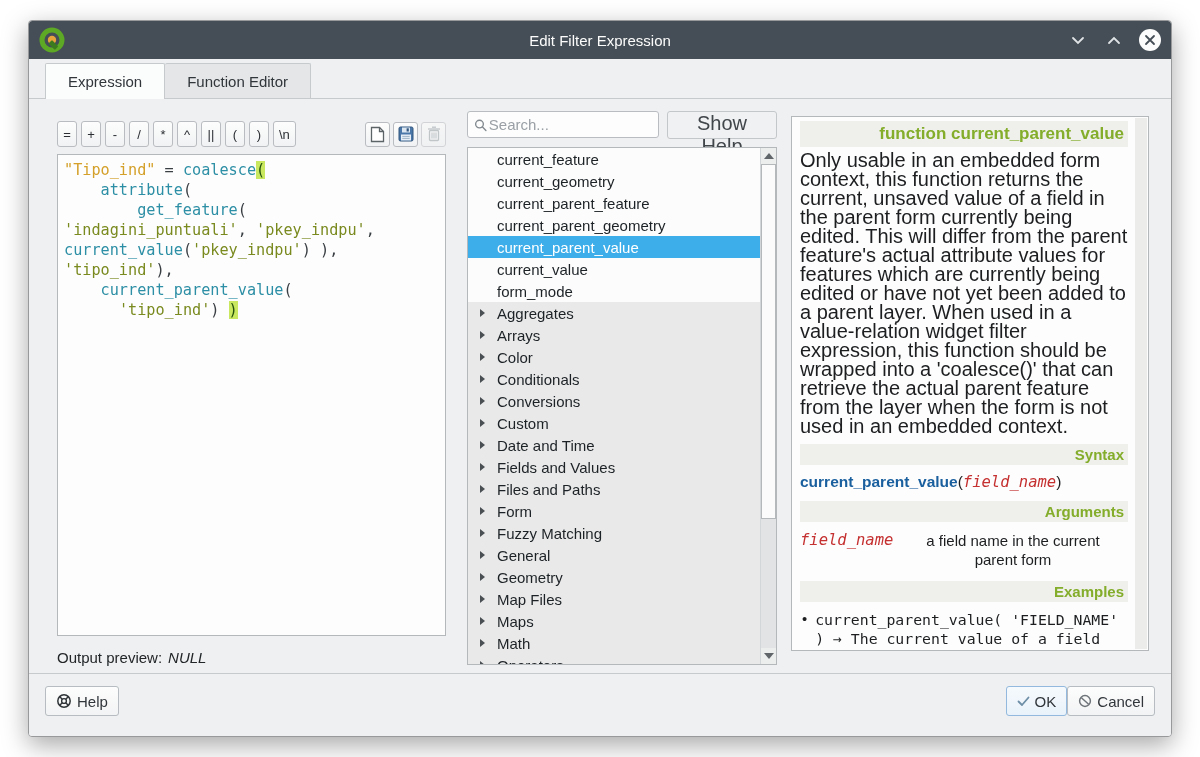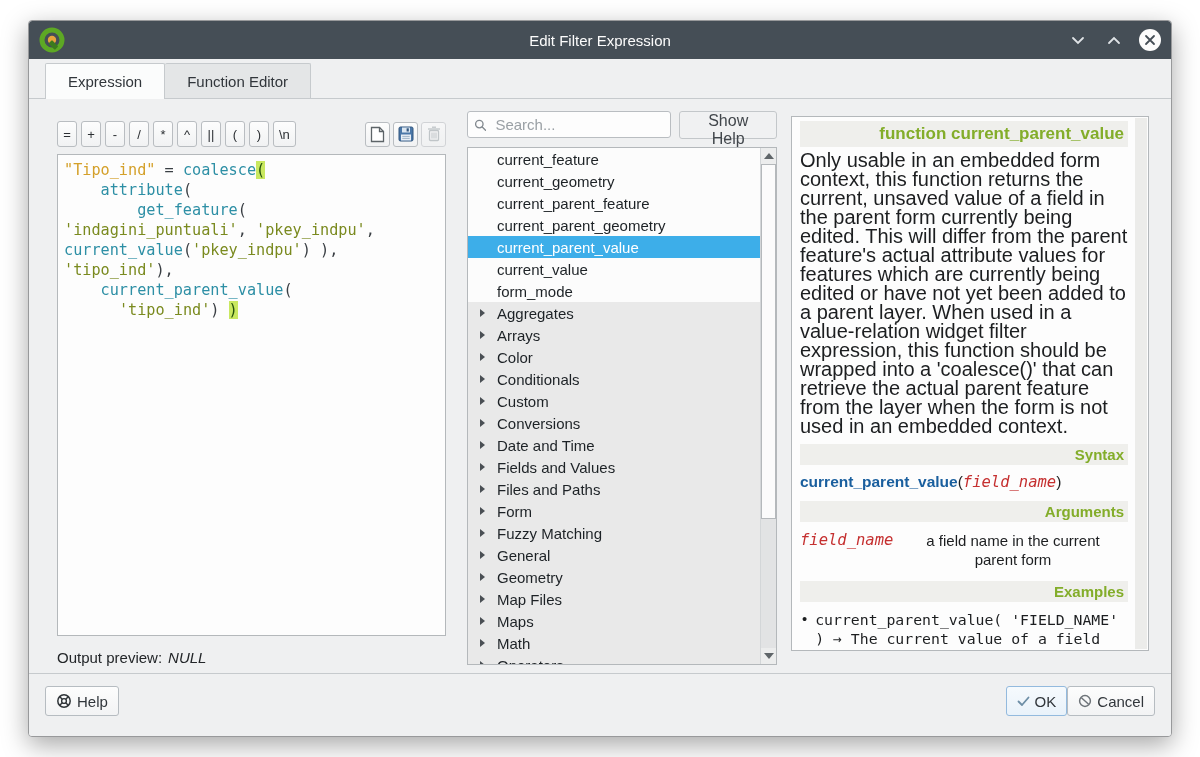--- a/index.html
+++ b/index.html
@@ -61,29 +61,29 @@
   .seg.op{ color:#3a3f44; }
   .seg.hl{ background:#c9e860; color:#23510b; }
   .output-preview{ margin-top:13px; font-size:15px; color:#232629; }
   .output-preview .val{ font-style:italic; margin-left:6px; }
 
   
   .mid-col{ position:absolute; left:438px; top:12px; width:310px; }
   .search-row{ display:flex; height:28px; }
   .search-box{
     width:214px; height:27px; background:#fdfdfd; border:1px solid #b9bdc1; border-radius:3px;
-    display:flex; align-items:center; padding:0 6px; gap:9px;
+    display:flex; align-items:center; padding:0 6px; gap:2px;
   }
   .search-box input{
     border:none; outline:none; background:transparent; font-size:15px; color:#31363b; width:100%;
     font-family:"Liberation Sans", sans-serif;
   }
   .search-box input::placeholder{ color:#9aa0a5; }
   .show-help-btn{
-    margin-left:8px; height:28px; padding:0 11px; font-size:16px; color:#41464b;
+    margin-left:8px; height:28px; padding:0 11px; font-size:20px; color:#41464b;
     background:#f0f1f2; border:1px solid #c3c7ca; border-radius:3px; cursor:pointer;
   }
   .fn-list{
     position:relative; margin-top:8px; width:310px; height:518px;
     background:#fcfcfc; border:1px solid #b4b8bb; overflow:hidden;
   }
   .fn-rows{ position:absolute; left:0; top:0; right:16px; }
   .fn-row{ height:22px; display:flex; align-items:center; font-size:15px; color:#1d2226; cursor:pointer; }
   .fn-row .lbl{ padding-left:29px; white-space:nowrap; }
   .fn-row.group{ background:#e9e9e9; }
@@ -282,25 +282,25 @@
             <div class="fn-row group">
               <span class="tri"></span>
               <span class="lbl">Color</span>
             </div>
             <div class="fn-row group">
               <span class="tri"></span>
               <span class="lbl">Conditionals</span>
             </div>
             <div class="fn-row group">
               <span class="tri"></span>
+              <span class="lbl">Conversions</span>
+            </div>
+            <div class="fn-row group">
+              <span class="tri"></span>
               <span class="lbl">Custom</span>
-            </div>
-            <div class="fn-row group">
-              <span class="tri"></span>
-              <span class="lbl">Conversions</span>
             </div>
             <div class="fn-row group">
               <span class="tri"></span>
               <span class="lbl">Date and Time</span>
             </div>
             <div class="fn-row group">
               <span class="tri"></span>
               <span class="lbl">Fields and Values</span>
             </div>
             <div class="fn-row group">

